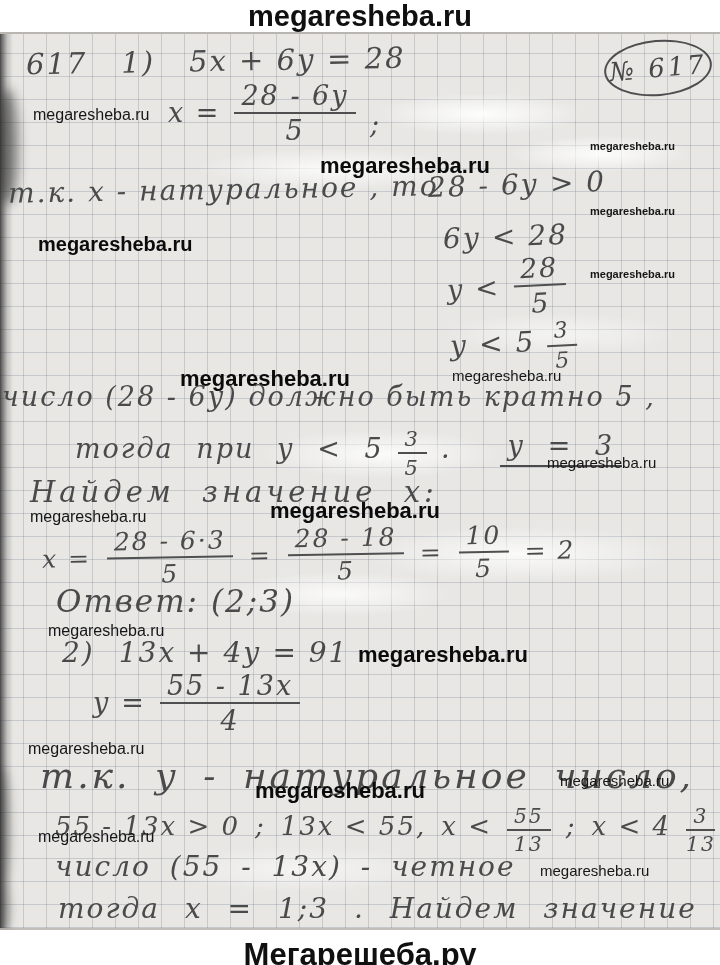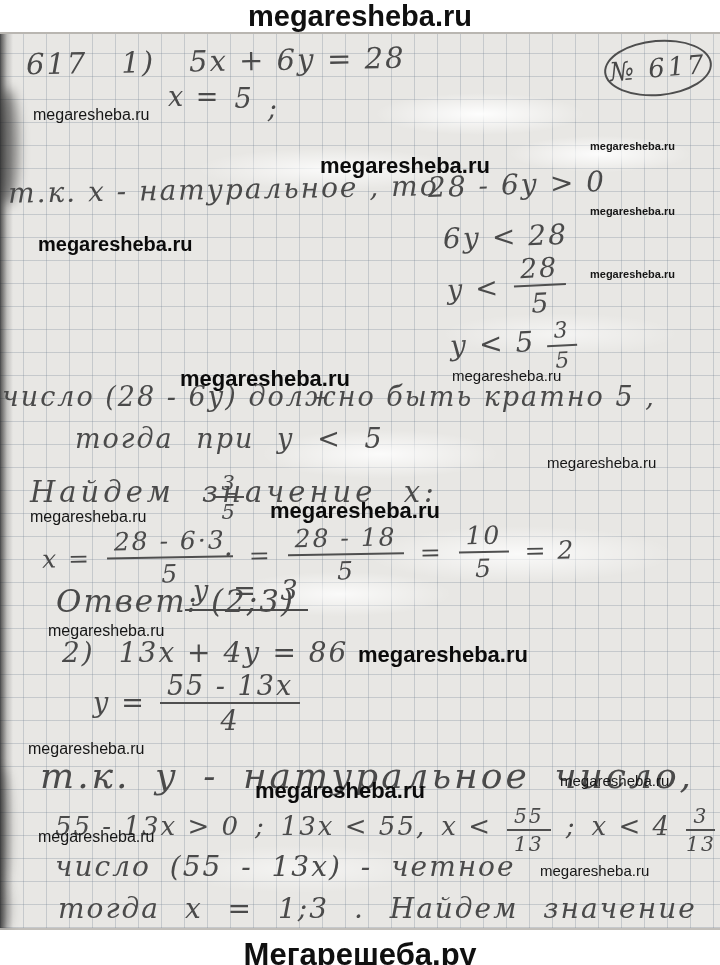--- a/index.html
+++ b/index.html
@@ -65,20 +65,21 @@
 
     <div class="hw mrow" style="left:26px;top:12px;gap:34px;font-size:29px;transform:rotate(-1deg);">
       <span>617</span>
       <span>1)</span>
       <span>5х + 6у = 28</span>
     </div>
 
     <div class="hw mrow" style="left:168px;top:48px;gap:14px;font-size:27px;">
       <span>х =</span>
       <span class="frac">
+        <span class="num">28 - 6у</span>
         <span class="den">5</span>
       </span>
       <span style="transform:translateY(12px);">;</span>
     </div>
 
     <span class="wms reg" style="left:33px;top:72px;">megaresheba.ru</span>
     <span class="wmb" style="left:320px;top:119px;">megaresheba.ru</span>
     <span class="wms" style="left:590px;top:106px;">megaresheba.ru</span>
 
     <span class="hw" style="left:8px;top:141px;font-size:28px;transform:rotate(-1deg);">т.к. х - натуральное , то</span>
@@ -104,21 +105,21 @@
         <span class="num">3</span>
         <span class="den">5</span>
       </span>
     </div>
 
     <span class="wmb" style="left:180px;top:332px;">megaresheba.ru</span>
     <span class="wms reg" style="left:452px;top:333px;font-size:15px;">megaresheba.ru</span>
 
     <span class="hw" style="left:2px;top:348px;font-size:27px;">число (28 - 6у) должно быть кратно 5 ,</span>
 
-    <div class="hw mrow" style="left:75px;top:390px;gap:14px;font-size:27px;word-spacing:12px;flex-direction:column;">
+    <div class="hw mrow" style="left:75px;top:390px;gap:14px;font-size:27px;word-spacing:12px;">
       <span>тогда при у &lt; 5</span>
       <span class="frac small">
         <span class="num">3</span>
         <span class="den">5</span>
       </span>
       <span>.</span>
       <span class="ul" style="margin-left:34px;">у = 3</span>
     </div>
     <span class="wms reg" style="left:547px;top:420px;font-size:15px;">megaresheba.ru</span>
 
@@ -144,21 +145,21 @@
         <span class="den">5</span>
       </span>
       <span>= 2</span>
     </div>
 
     <span class="hw" style="left:56px;top:550px;font-size:31px;">Ответ: (2;3)</span>
     <span class="wms reg" style="left:48px;top:588px;">megaresheba.ru</span>
 
     <div class="hw mrow" style="left:62px;top:604px;gap:24px;font-size:28px;">
       <span>2)</span>
-      <span>13х + 4у = 86</span>
+      <span>13х + 4у = 91</span>
     </div>
     <span class="wmb" style="left:358px;top:608px;">megaresheba.ru</span>
 
     <div class="hw mrow" style="left:93px;top:638px;gap:14px;font-size:27px;">
       <span>у =</span>
       <span class="frac">
         <span class="num">55 - 13х</span>
         <span class="den">4</span>
       </span>
     </div>

